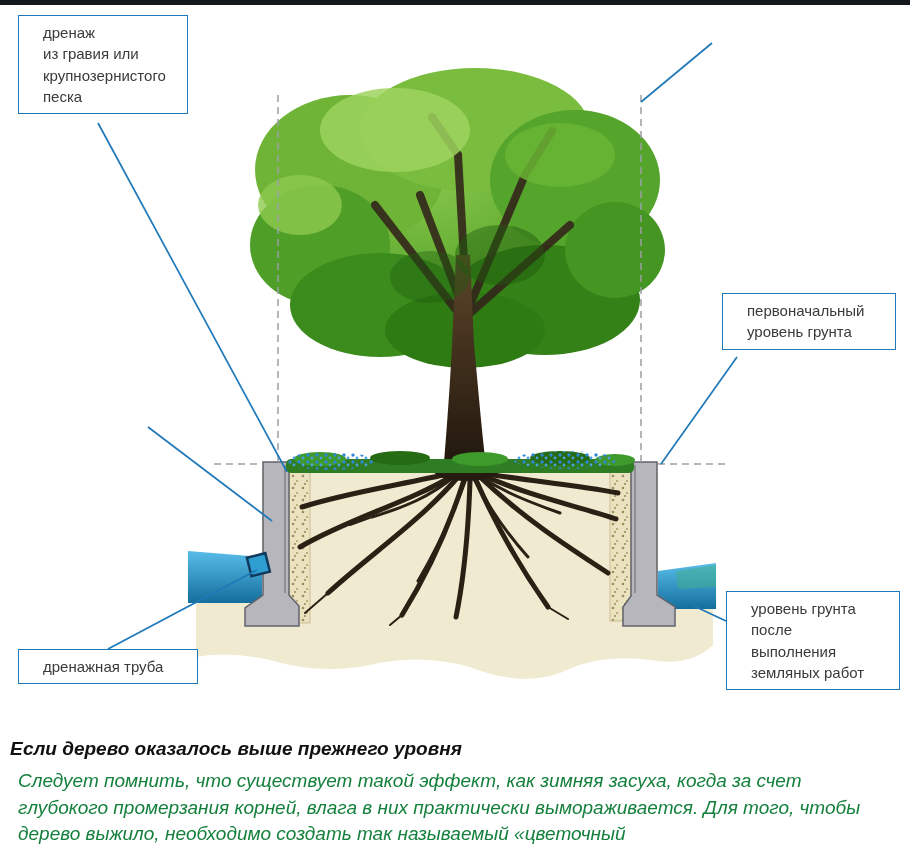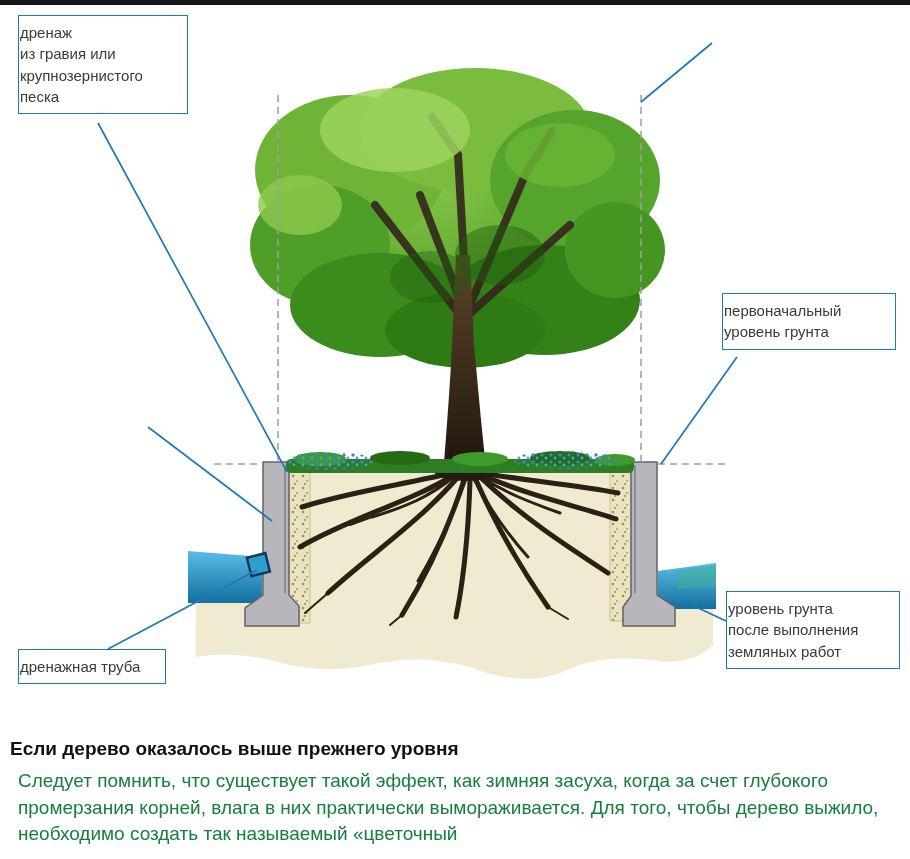--- a/index.html
+++ b/index.html
@@ -21,36 +21,37 @@
   }
   .diagram{
     position:absolute;top:5px;left:0;width:910px;height:725px;
     background:#ffffff;
   }
   .diagram svg{position:absolute;top:0;left:0;}
   .callout{
     position:absolute;
     background:#ffffff;
     border:1.6px solid var(--accent);
-    padding:6px 1px;
+    padding:6px 24px;
     font-size:15px;
     line-height:1.42;
     color:#3a3a3a;
     white-space:pre-line;
     box-sizing:border-box;
   }
   .callout.b1{left:18px;top:10px;width:170px;}
   .callout.b2{left:712px;top:8px;width:184px;}
   .callout.b3{left:722px;top:288px;width:174px;}
   .callout.b4{left:18px;top:358px;width:186px;}
-  .callout.b5{left:18px;top:644px;width:148px;}
+  .callout.b5{left:18px;top:644px;width:180px;}
   .callout.b6{left:726px;top:586px;width:174px;}
   .article{
     position:absolute;left:10px;top:738px;width:892px;
     color:#1c1c1c;
+    font-style:italic;
   }
   .article h2{
     margin:0 0 7px 0;
     font-size:19px;
     font-weight:bold;
     color:#111;
   }
   .article p{
     margin:8px;
     font-size:19px;

